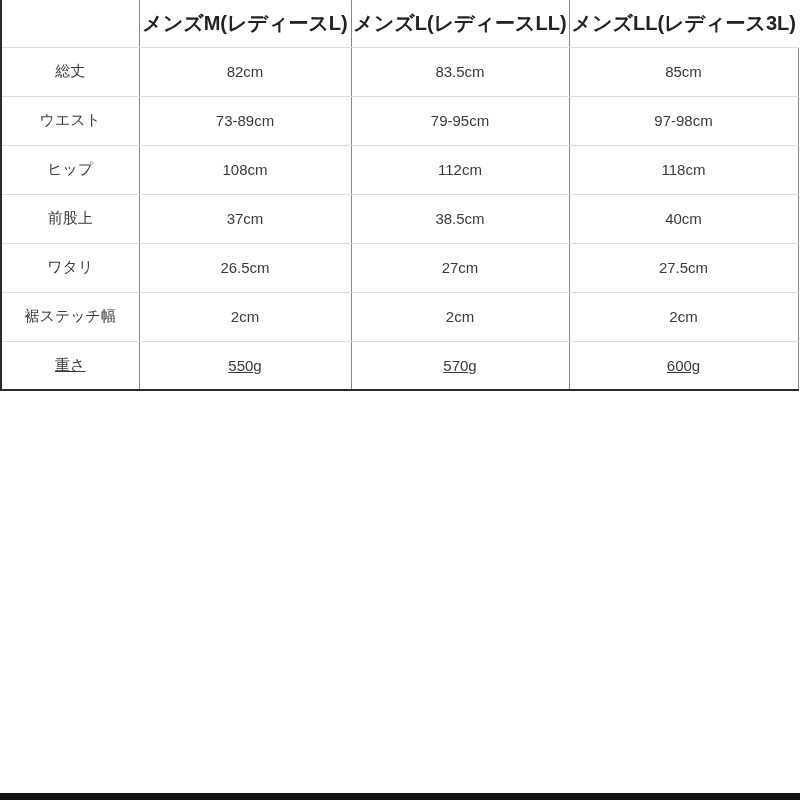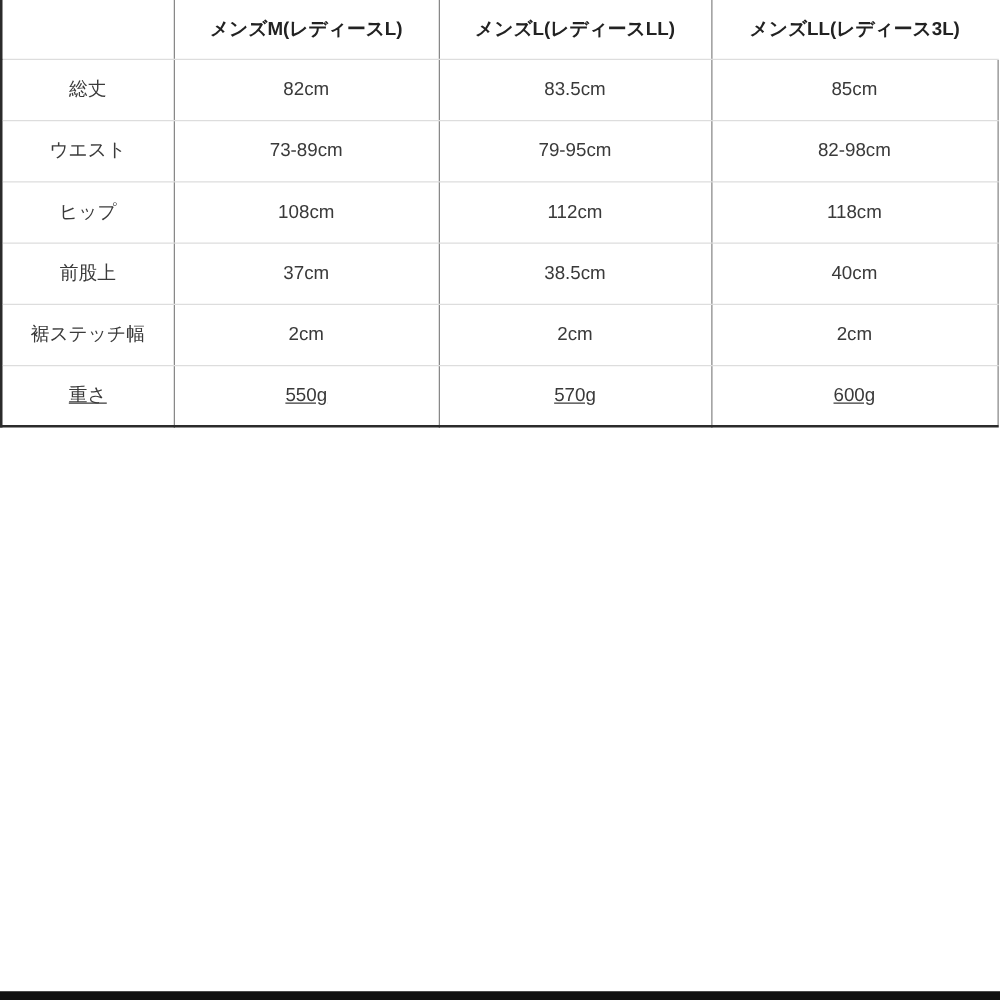--- a/index.html
+++ b/index.html
@@ -31,21 +31,21 @@
     text-align: center;
     vertical-align: middle;
     padding: 0;
     overflow: hidden;
     white-space: nowrap;
   }
   .size-table thead tr {
     height: 47px;
   }
   .size-table thead th {
-    font-size: 15px;
+    font-size: 20px;
     font-weight: bold;
     color: var(--head-text, #222222);
   }
   
   .size-table thead th:last-child {
     border-right: none;
   }
   .size-table tbody tr {
     height: 49px;
   }
@@ -88,33 +88,39 @@
       <tr>
         <td>総丈</td>
         <td>82cm</td>
         <td>83.5cm</td>
         <td>85cm</td>
       </tr>
       <tr>
         <td>ウエスト</td>
         <td>73-89cm</td>
         <td>79-95cm</td>
-        <td>82-98cm</td>
+        <td>97-98cm</td>
       </tr>
       <tr>
         <td>ヒップ</td>
         <td>108cm</td>
         <td>112cm</td>
         <td>118cm</td>
       </tr>
       <tr>
         <td>前股上</td>
         <td>37cm</td>
         <td>38.5cm</td>
         <td>40cm</td>
+      </tr>
+      <tr>
+        <td>ワタリ</td>
+        <td>26.5cm</td>
+        <td>27cm</td>
+        <td>27.5cm</td>
       </tr>
       <tr>
         <td>裾ステッチ幅</td>
         <td>2cm</td>
         <td>2cm</td>
         <td>2cm</td>
       </tr>
       <tr>
         <td>重さ</td>
         <td>550g</td>

